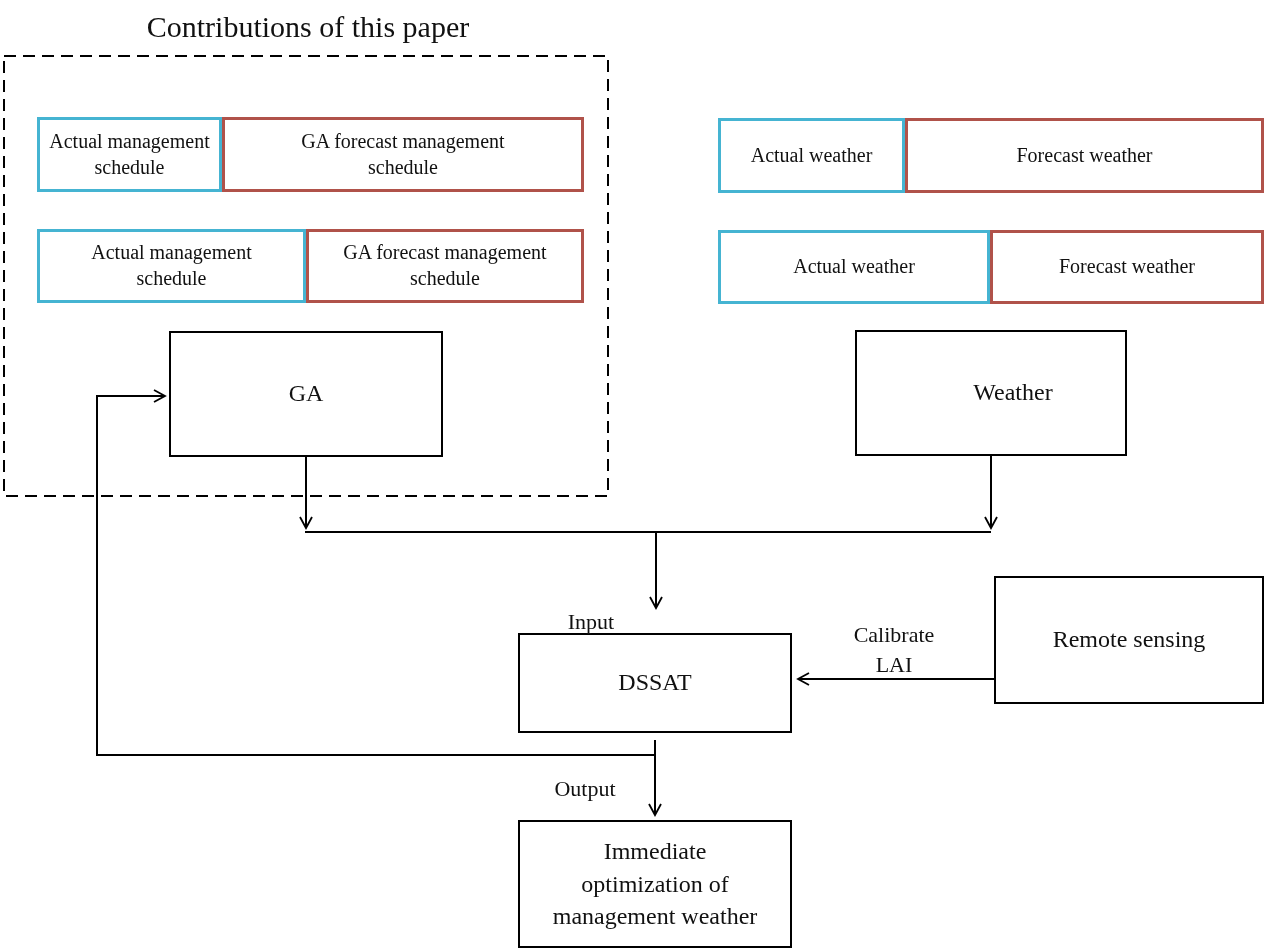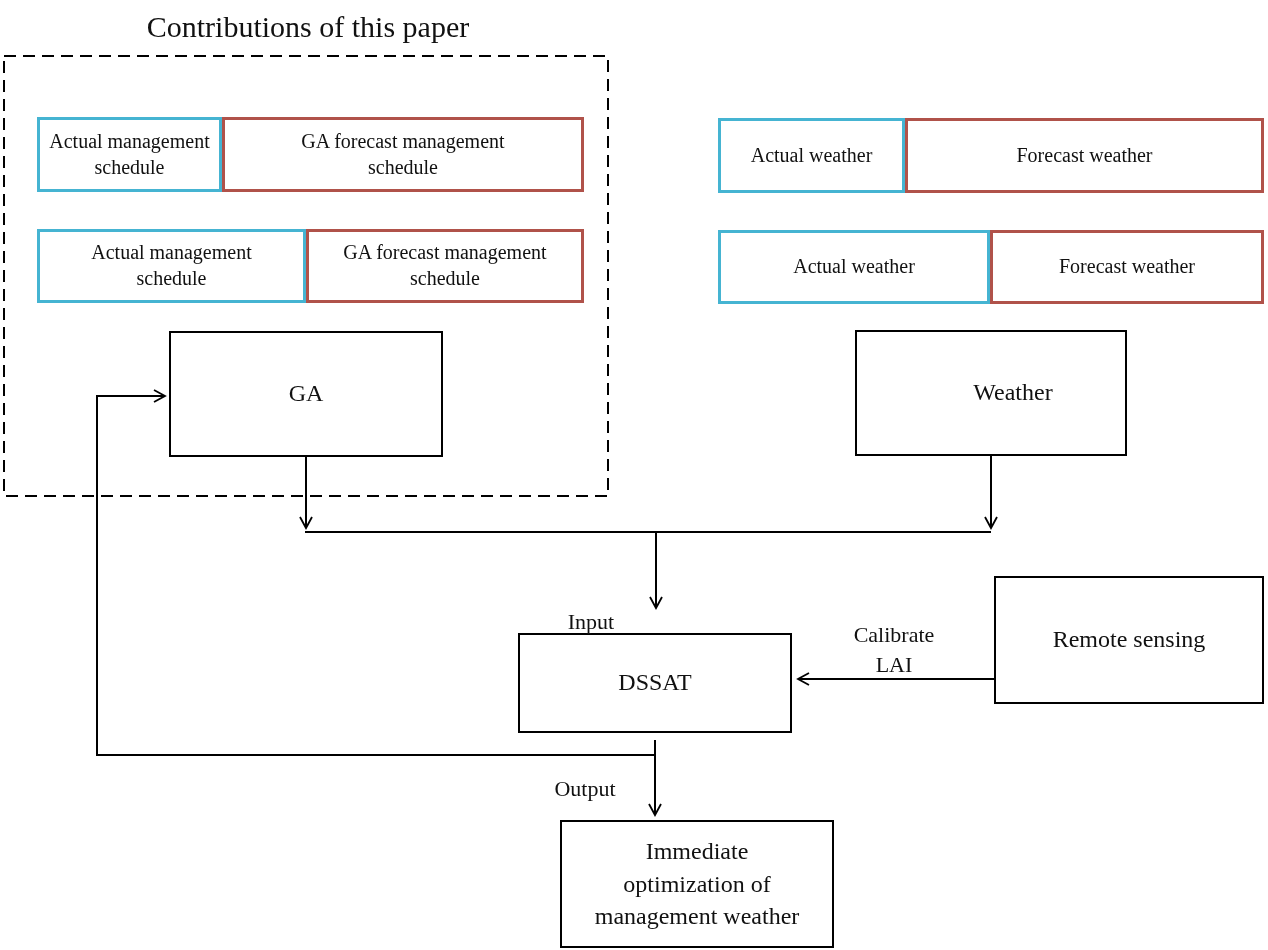--- a/index.html
+++ b/index.html
@@ -35,21 +35,21 @@
     line-height: 1.28;
     border: 3px solid #000;
   }
   .actual   { border-color: var(--actual, #45b4d2); }
   .forecast { border-color: var(--forecast, #b0524a); }
   .node {
     border: 2px solid var(--line, #000);
     font-size: 24px;
     line-height: 1.3;
   }
-  .node.small-text { font-size: 24px; line-height: 1.35; margin-left: 42px; }
+  .node.small-text { font-size: 24px; line-height: 1.35; }
   .lbl {
     position: absolute;
     font-size: 22px;
     line-height: 1.35;
     text-align: center;
   }
   .title {
     position: absolute;
     font-size: 30px;
     text-align: center;

